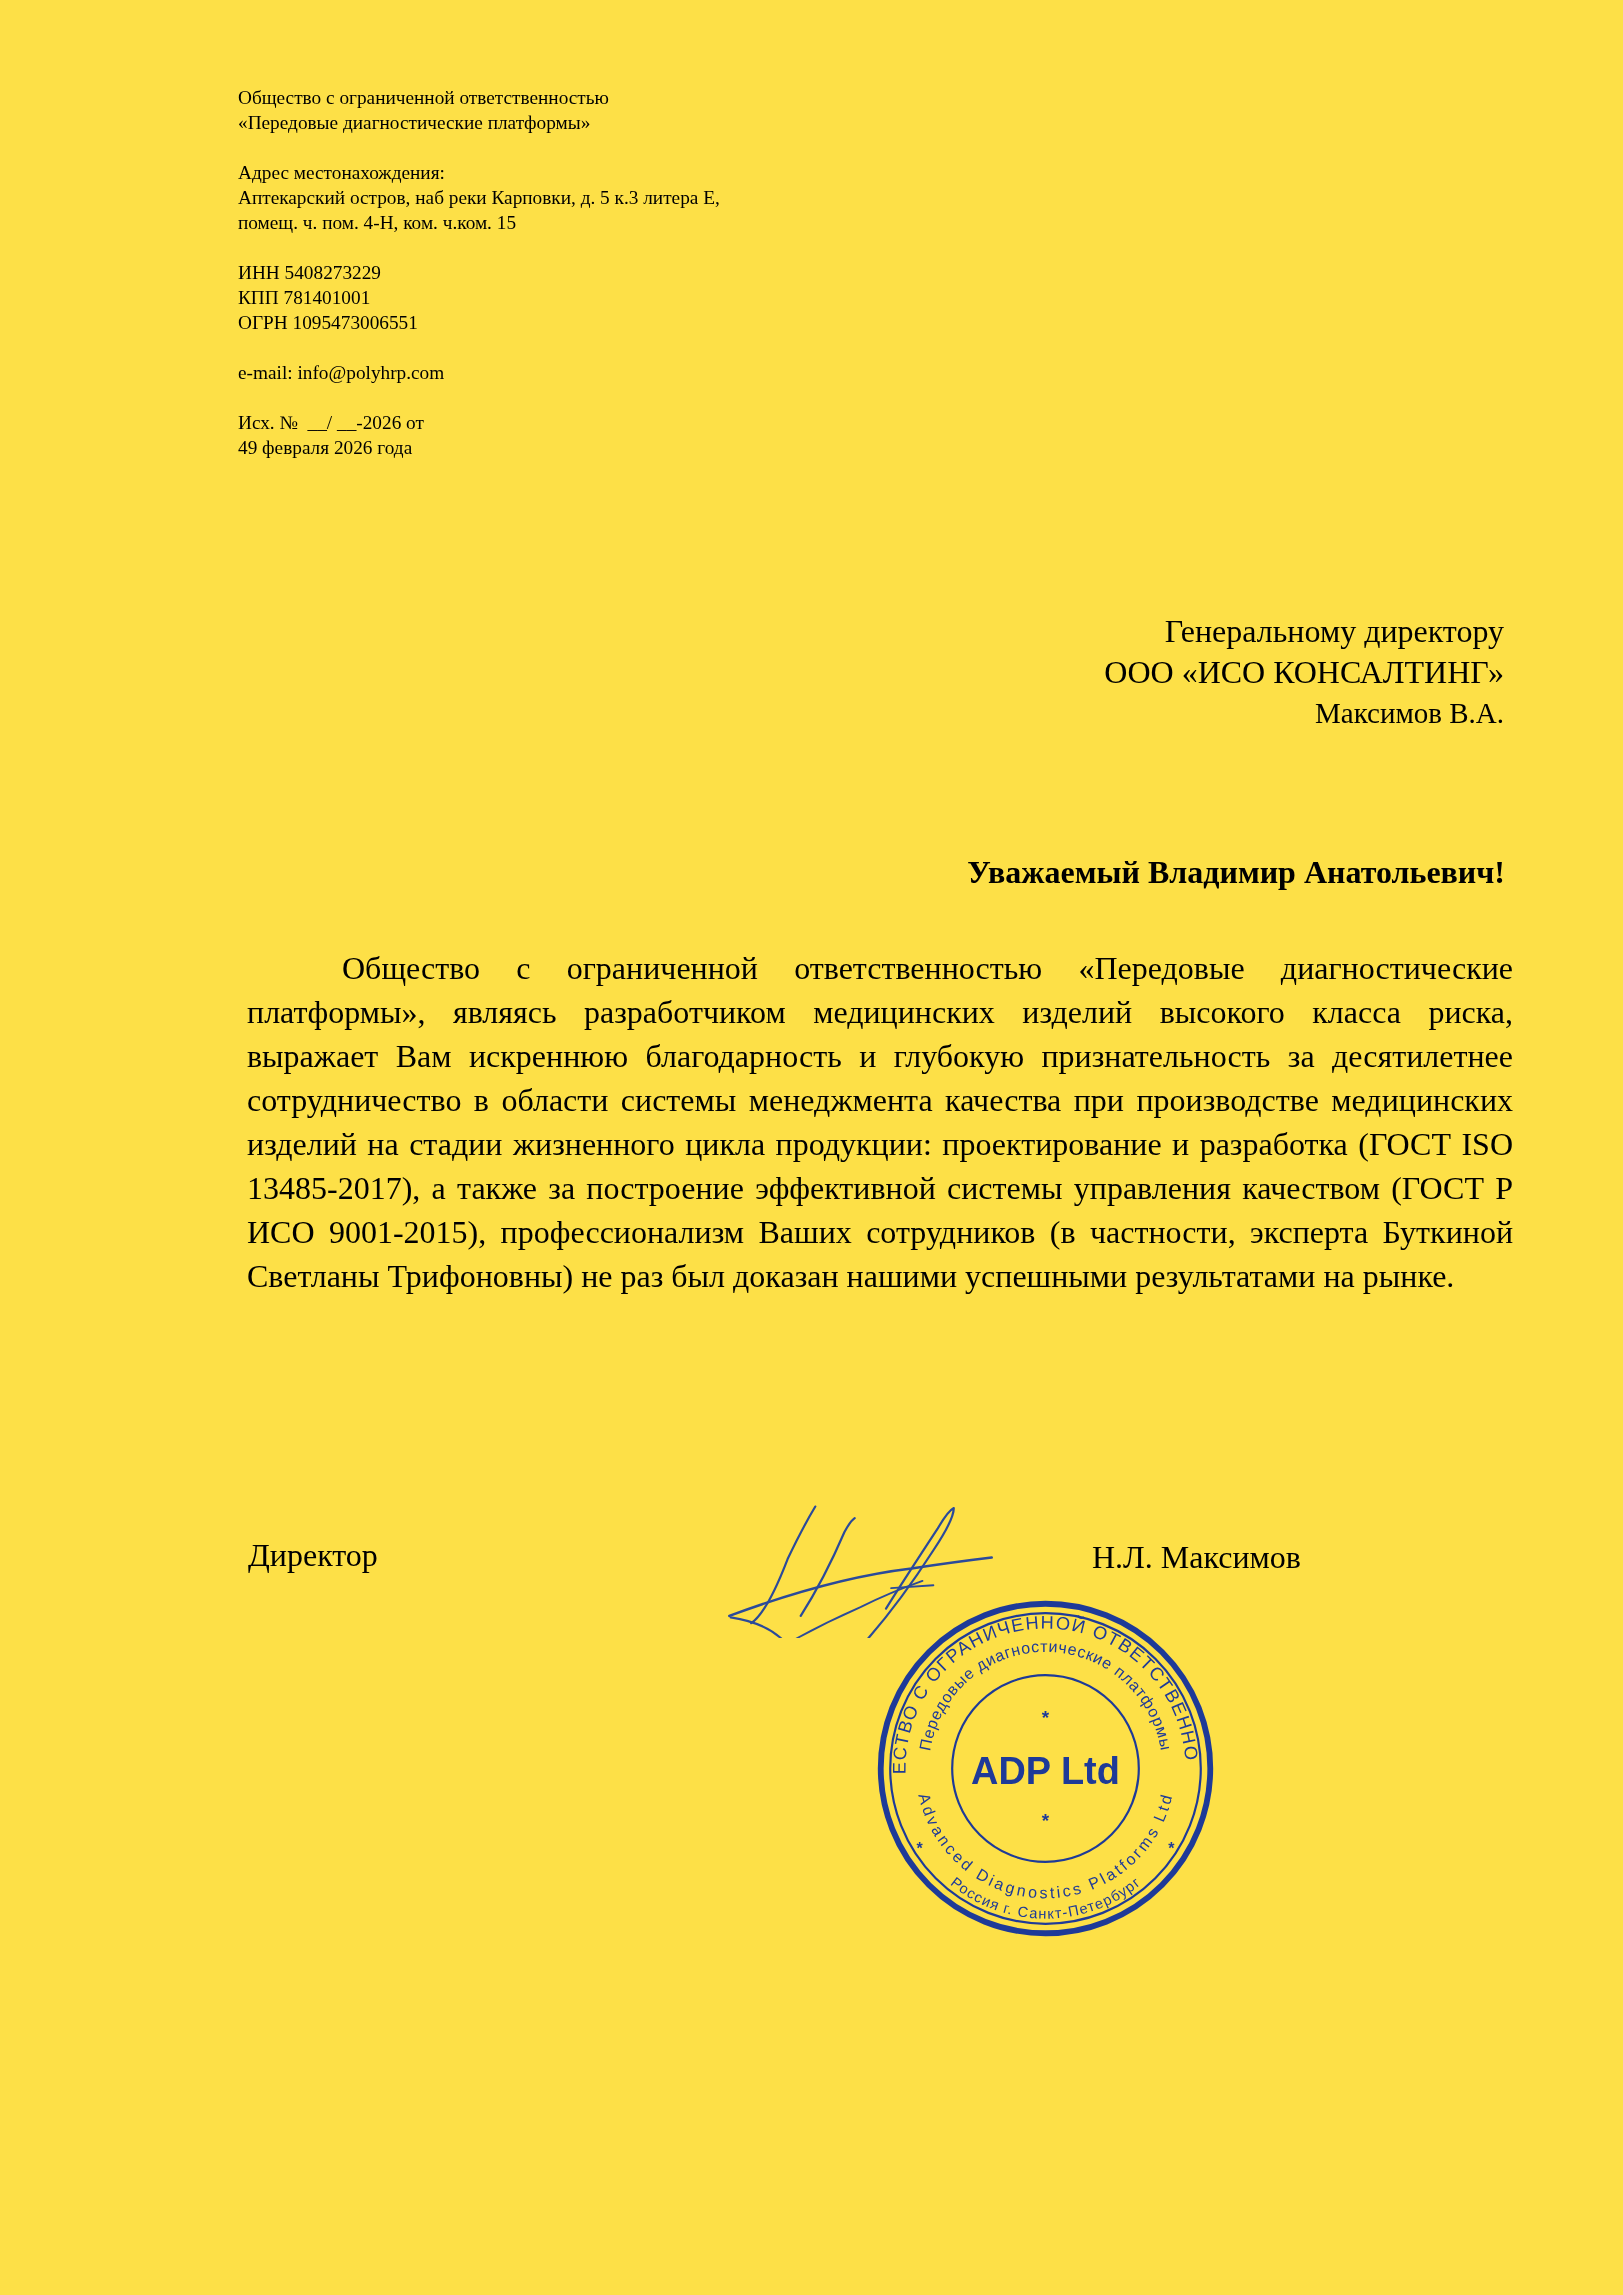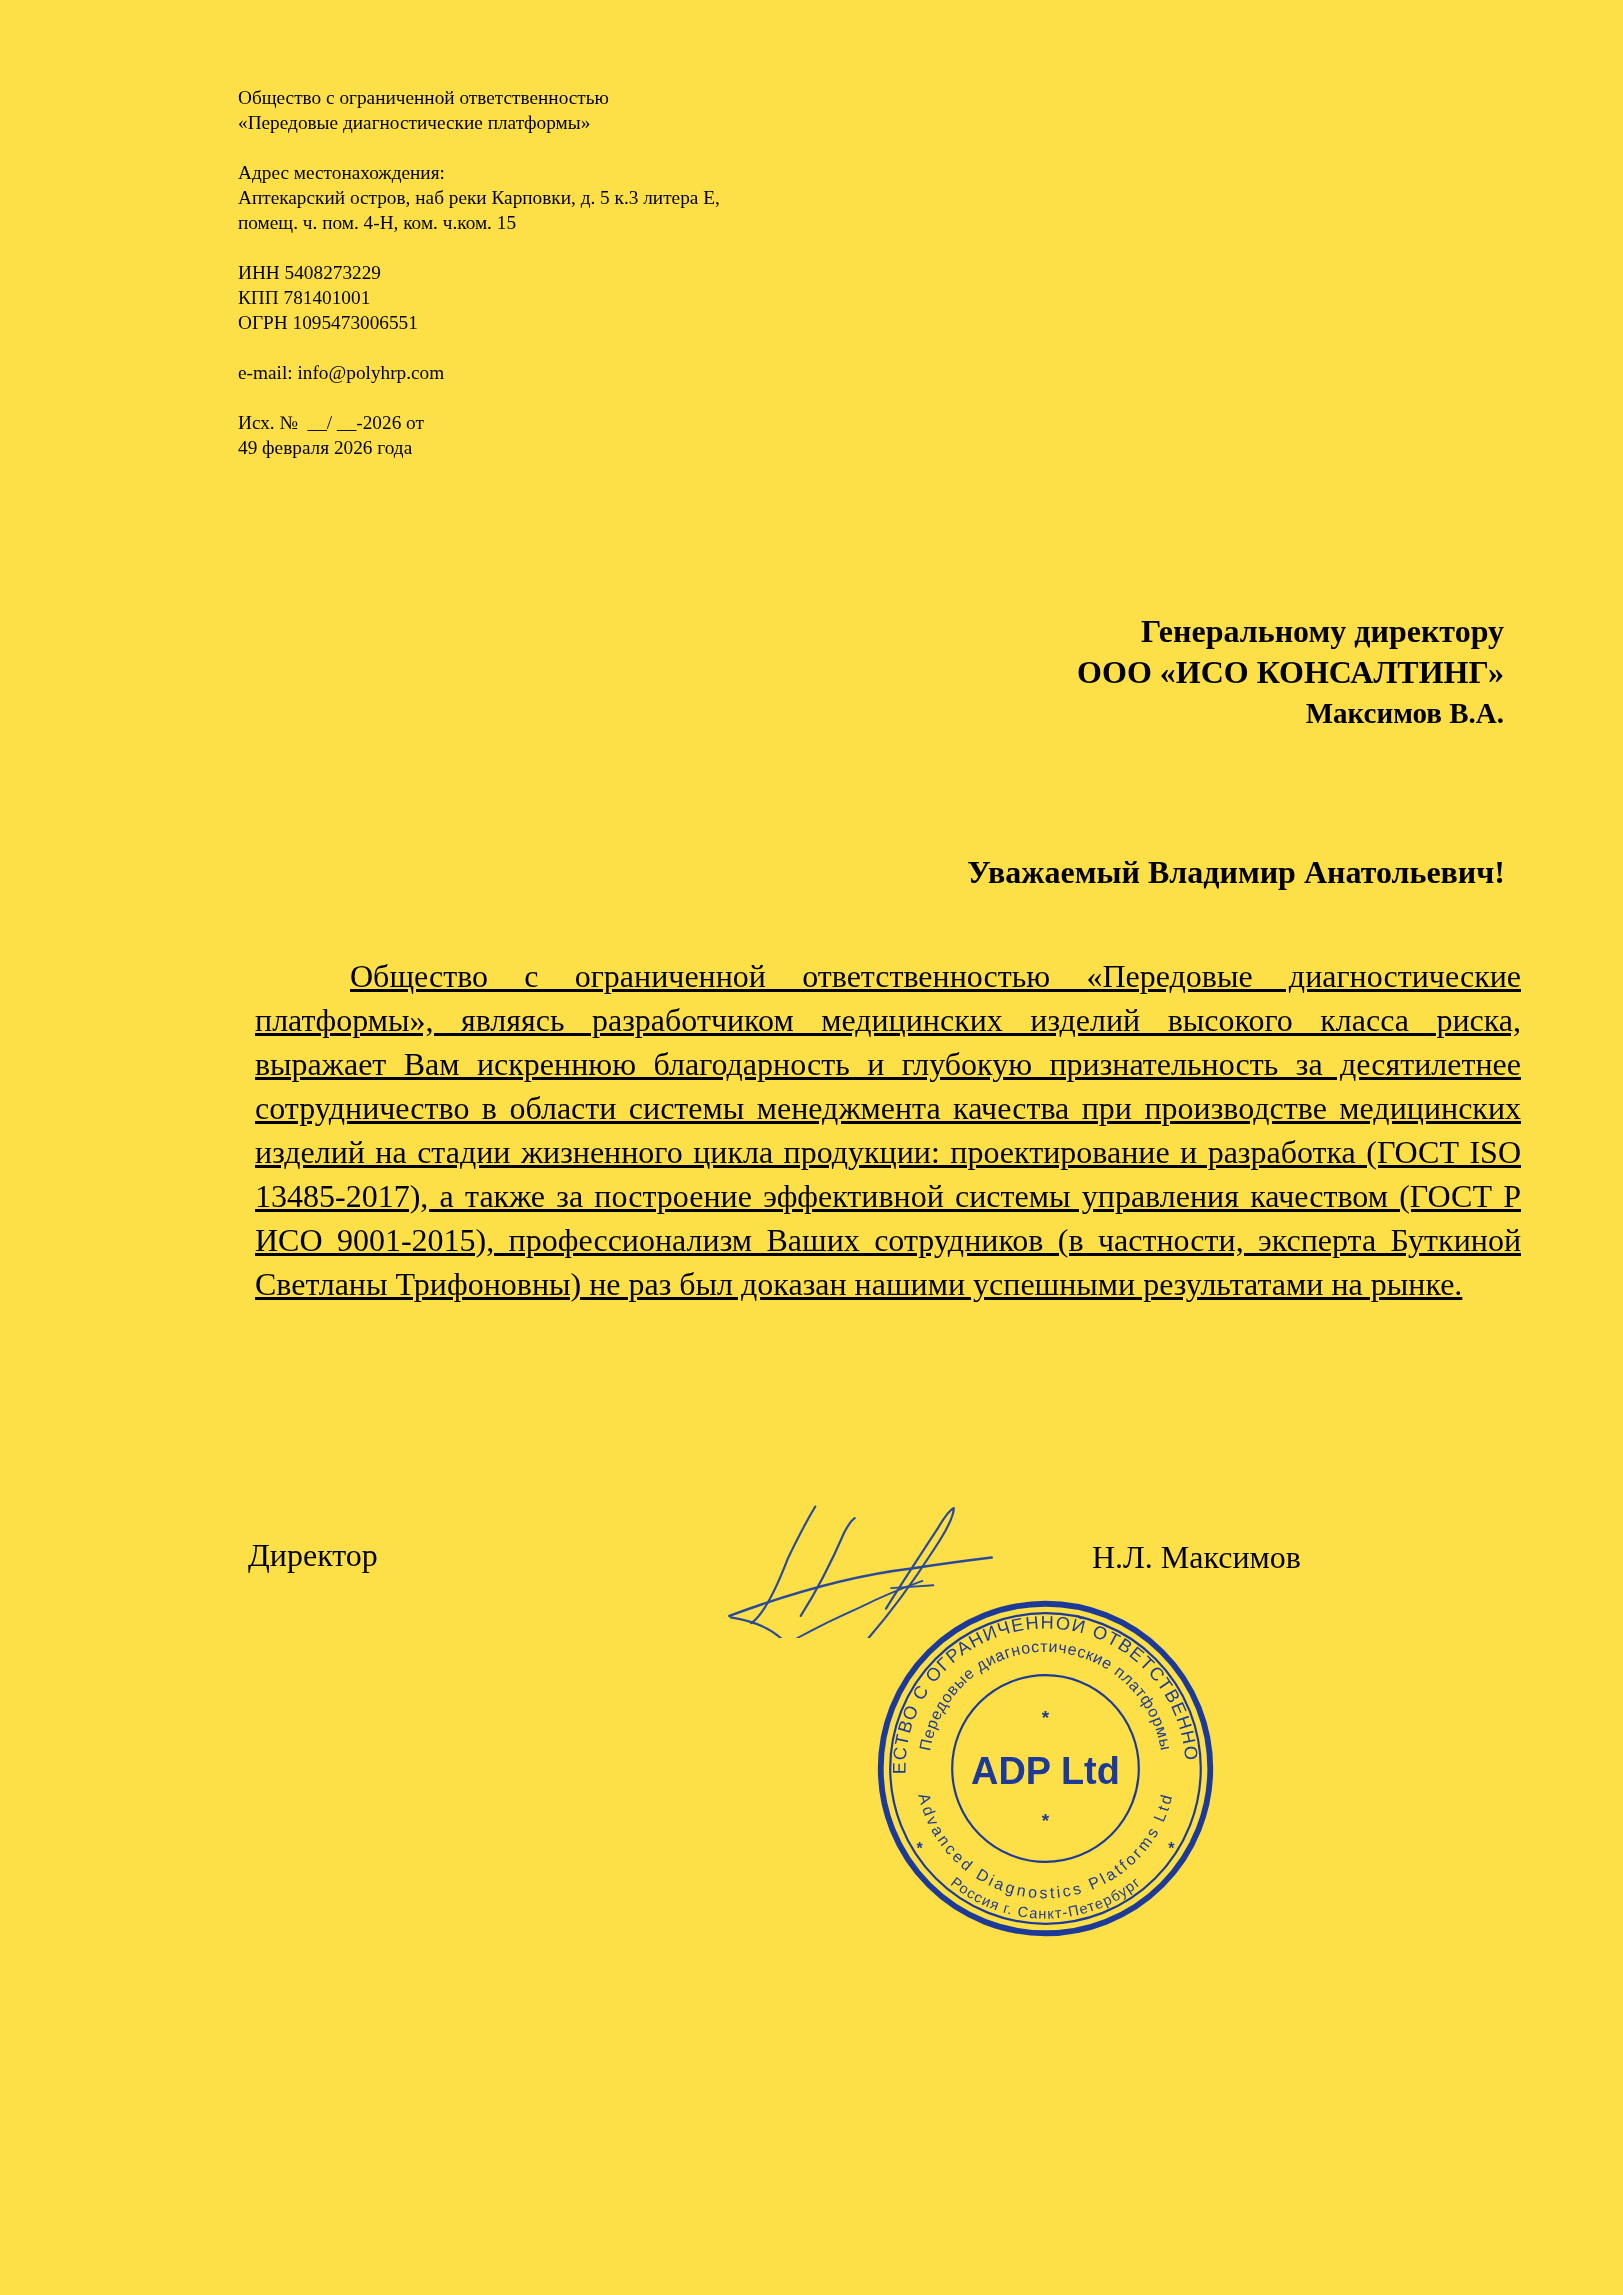--- a/index.html
+++ b/index.html
@@ -14,30 +14,30 @@
   .sender .gap { height: 25px; }
 
   
   .logo { position: absolute; left: 1254px; top: 86px; width: 277px; height: 128px; }
   .logo svg { display: block; }
   .logo-tag { position: absolute; left: 2.9px; top: 105px; width: 274px; text-align: center;
               font-family: "Liberation Sans", "DejaVu Sans", sans-serif; font-weight: bold; font-style: italic;
               font-size: 14.2px; color: #d32027; letter-spacing: 0.1px; white-space: nowrap; }
 
   
-  .addressee { position: absolute; right: 119px; top: 611px; text-align: right; font-weight: bold; font-size: 32px; line-height: 41px; }
+  .addressee { position: absolute; right: 119px; top: 611px; text-align: right; font-weight: normal; font-size: 32px; line-height: 41px; }
   .addressee .line { display: block; white-space: nowrap; }
   .addressee .line.small { font-size: 29px; }
 
   
   .salutation { position: absolute; left: 239px; width: 1266px; top: 852px; text-align: right; font-weight: bold; font-size: 32px; line-height: 41px; white-space: nowrap; }
 
   
   .body-text { position: absolute; left: 239px; width: 1266px; top: 938px; font-size: 32px; line-height: 44px;
-               text-align: justify; text-indent: 95px; margin: 16px; text-decoration: underline; }
+               text-align: justify; text-indent: 95px; margin: 8px; }
 
   
   .sig-title { position: absolute; left: 248px; top: 1535px; font-size: 32px; line-height: 41px; white-space: nowrap; }
   .sig-name { position: absolute; left: 1092px; top: 1537px; font-size: 32px; line-height: 41px; white-space: nowrap; }
   .signature { position: absolute; left: 722px; top: 1499px; width: 277px; height: 139px; }
 
   
   .stamp { position: absolute; left: 876px; top: 1599px; width: 339px; height: 339px; }
   .stamp text { font-family: "Liberation Sans", "DejaVu Sans", sans-serif; fill: #1e3a98; }
 </style>

